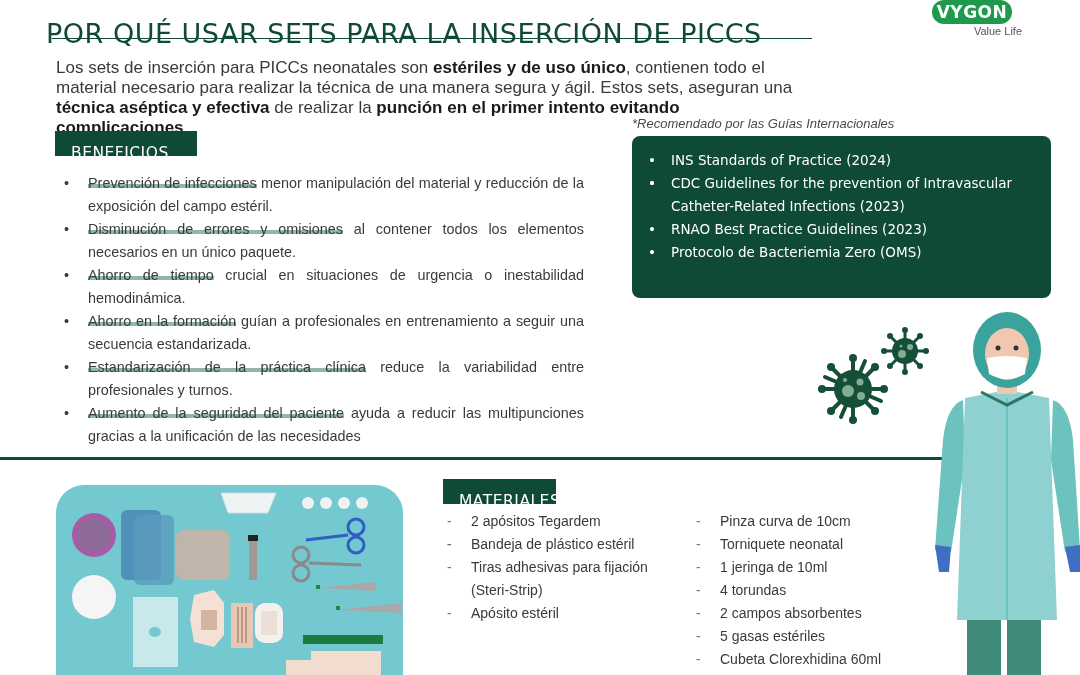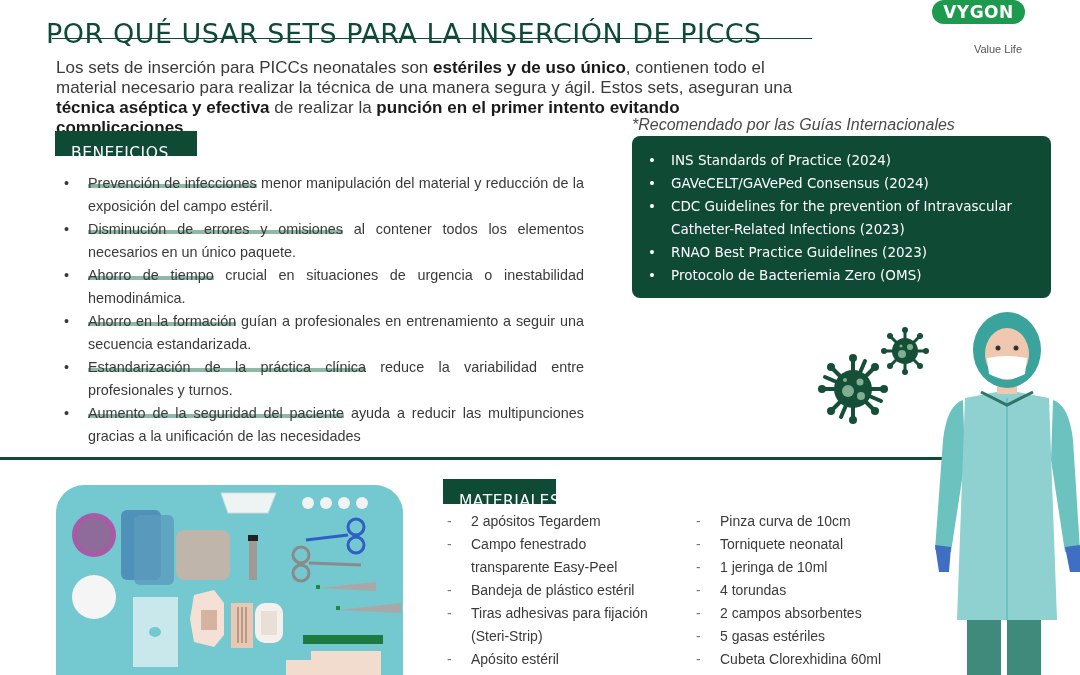--- a/index.html
+++ b/index.html
@@ -7,46 +7,46 @@
   body { font-family: "DejaVu Sans", sans-serif; color: #3a3a3a; position: relative; }
 
   .title {
     position: absolute; left: 46px; top: 18px;
     font-size: 27px; letter-spacing: 0.5px; color: #0f4a35; font-weight: normal;
     font-family: "DejaVu Sans", sans-serif; white-space: nowrap;
   }
 
   .logo { position: absolute; left: 932px; top: 0px; width: 96px; }
   .logo-pill {
-    width: 93px; height: 24px; background: #1e9a4f; border-radius: 12px;
+    width: 80px; height: 24px; background: #1e9a4f; border-radius: 12px;
     color: #fff; font-weight: bold; font-size: 17px; text-align: center; line-height: 24px;
     font-family: "DejaVu Sans", sans-serif; letter-spacing: 0.5px;
   }
-  .logo-tag { font-size: 11px; color: #555; text-align: right; margin-top: 19px; padding-right: 6px; font-family: "Liberation Sans", sans-serif; }
+  .logo-tag { font-size: 11px; color: #555; text-align: right; margin-top: 1px; padding-right: 6px; font-family: "Liberation Sans", sans-serif; }
 
   .intro {
     position: absolute; left: 56px; top: 58px; width: 750px;
     font-size: 17px; line-height: 20px; color: #3a3a3a; font-family: "Liberation Sans", sans-serif;
   }
   .intro b { color: #1a1a1a; }
 
   .section-label {
     position: absolute; background: #0f4a35; color: #fff;
     font-size: 15.5px; letter-spacing: 0.5px; padding: 9px 16px; height: 25px; line-height: 26px;
     font-family: "DejaVu Sans", sans-serif;
   }
   .benefits-label { left: 55px; top: 131px; width: 142px; }
   .materials-label { left: 443px; top: 479px; width: 113px; }
 
   .benefits { position: absolute; left: 62px; top: 172px; width: 522px; list-style: none; font-family: "Liberation Sans", sans-serif; }
   .benefits li { position: relative; padding-left: 26px; font-size: 14.4px; line-height: 23px; color: #3a3a3a; text-align: justify; }
   .benefits li .dot { position: absolute; left: 2px; top: 0; }
   .hl { background: linear-gradient(to bottom, transparent 55%, #8fb9a6 55%, #8fb9a6 80%, transparent 80%); }
 
-  .rec-note { position: absolute; left: 632px; top: 116px; font-style: italic; font-size: 16px; color: #4a4a4a; font-family: "Liberation Sans", sans-serif; text-align: right; }
+  .rec-note { position: absolute; left: 632px; top: 116px; font-style: italic; font-size: 13px; color: #4a4a4a; font-family: "Liberation Sans", sans-serif; text-align: right; }
   .rec-box {
     position: absolute; left: 632px; top: 136px; width: 419px; height: 162px;
     background: #0f4a35; border-radius: 8px; padding: 13px 0 0 14px;
   }
   .rec-box ul { list-style: none; }
   .rec-box li { position: relative; padding-left: 25px; color: #fff; font-size: 13.5px; line-height: 23px; font-family: "DejaVu Sans", sans-serif; }
   .rec-box li .dot { position: absolute; left: 2px; top: 0; }
 
   .divider { position: absolute; left: 0; top: 457px; width: 946px; height: 3px; background: #0f4a35; }
 
@@ -86,21 +86,21 @@
   <li><span class="dot">•</span><span class="hl">Ahorro de tiempo</span><span> crucial en situaciones de urgencia o inestabilidad hemodinámica.</span></li>
   <li><span class="dot">•</span><span class="hl">Ahorro en la formación</span><span> guían a profesionales en entrenamiento a seguir una secuencia estandarizada.</span></li>
   <li><span class="dot">•</span><span class="hl">Estandarización de la práctica clínica</span><span> reduce la variabilidad entre profesionales y turnos.</span></li>
   <li><span class="dot">•</span><span class="hl">Aumento de la seguridad del paciente</span><span> ayuda a reducir las multipunciones gracias a la unificación de las necesidades</span></li>
 </ul>
 
 <div class="rec-note">*Recomendado por las Guías Internacionales</div>
 <div class="rec-box">
   <ul>
     <li><span class="dot">•</span><span>INS Standards of Practice (2024)</span></li>
-    <li><span class="dot">•</span><span>GAVeCELT/GAVePed Consensus (2024)</span></li>
+    <li><span class="dot">•</span></li>
     <li><span class="dot">•</span><span>CDC Guidelines for the prevention of Intravascular Catheter-Related Infections (2023)</span></li>
     <li><span class="dot">•</span><span>RNAO Best Practice Guidelines (2023)</span></li>
     <li><span class="dot">•</span><span>Protocolo de Bacteriemia Zero (OMS)</span></li>
   </ul>
 </div>
 
 <svg class="virus" style="left:816px;top:352px;" width="74" height="74" viewBox="-37 -37 74 74">
   <g stroke="#154f37" stroke-width="4" stroke-linecap="round">
     <line x1="0" y1="0" x2="0" y2="-30"></line>
       <line x1="0" y1="0" x2="21" y2="-21"></line>
@@ -216,21 +216,21 @@
       <rect x="205" y="126" width="16" height="24" fill="#eadfd6"></rect>
     <rect x="247" y="150" width="80" height="9" fill="#1e7a3e"></rect>
     <rect x="230" y="175" width="95" height="15" fill="#f1dccd"></rect>
       <rect x="255" y="166" width="70" height="10" fill="#f1dccd"></rect>
   </svg>
 </div>
 
 <div class="section-label materials-label">MATERIALES</div>
 <ul class="mat-col mat-left">
   <li><span class="dash">-</span><span>2 apósitos Tegardem</span></li>
-  <li style="width:205px"><span class="dash">-</span><span>Campo fenestrado transparente Easy-Peel</span></li>
+  <li style="width:205px"><span class="dash">-</span></li>
   <li><span class="dash">-</span><span>Bandeja de plástico estéril</span></li>
   <li style="width:225px"><span class="dash">-</span><span>Tiras adhesivas para fijación (Steri-Strip)</span></li>
   <li><span class="dash">-</span><span>Apósito estéril</span></li>
 </ul>
 <ul class="mat-col mat-right">
   <li><span class="dash">-</span><span>Pinza curva de 10cm</span></li>
   <li><span class="dash">-</span><span>Torniquete neonatal</span></li>
   <li><span class="dash">-</span><span>1 jeringa de 10ml</span></li>
   <li><span class="dash">-</span><span>4 torundas</span></li>
   <li><span class="dash">-</span><span>2 campos absorbentes</span></li>

